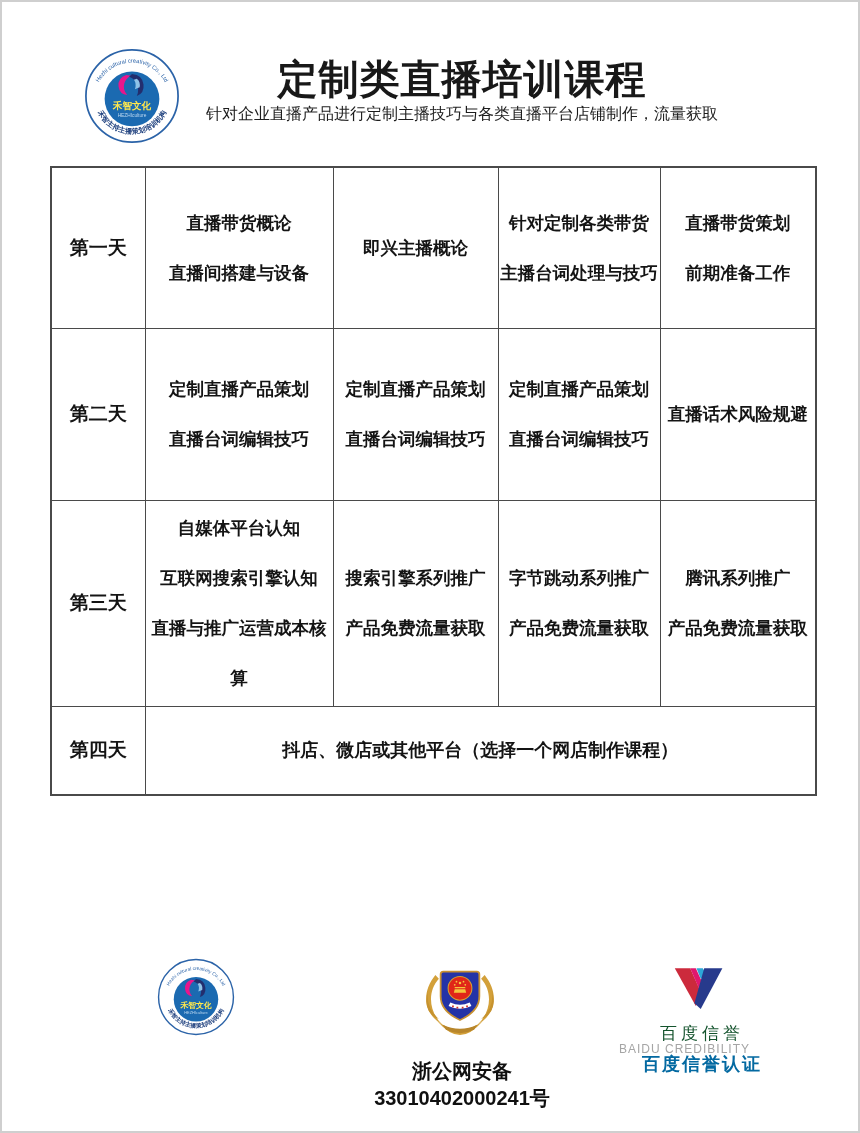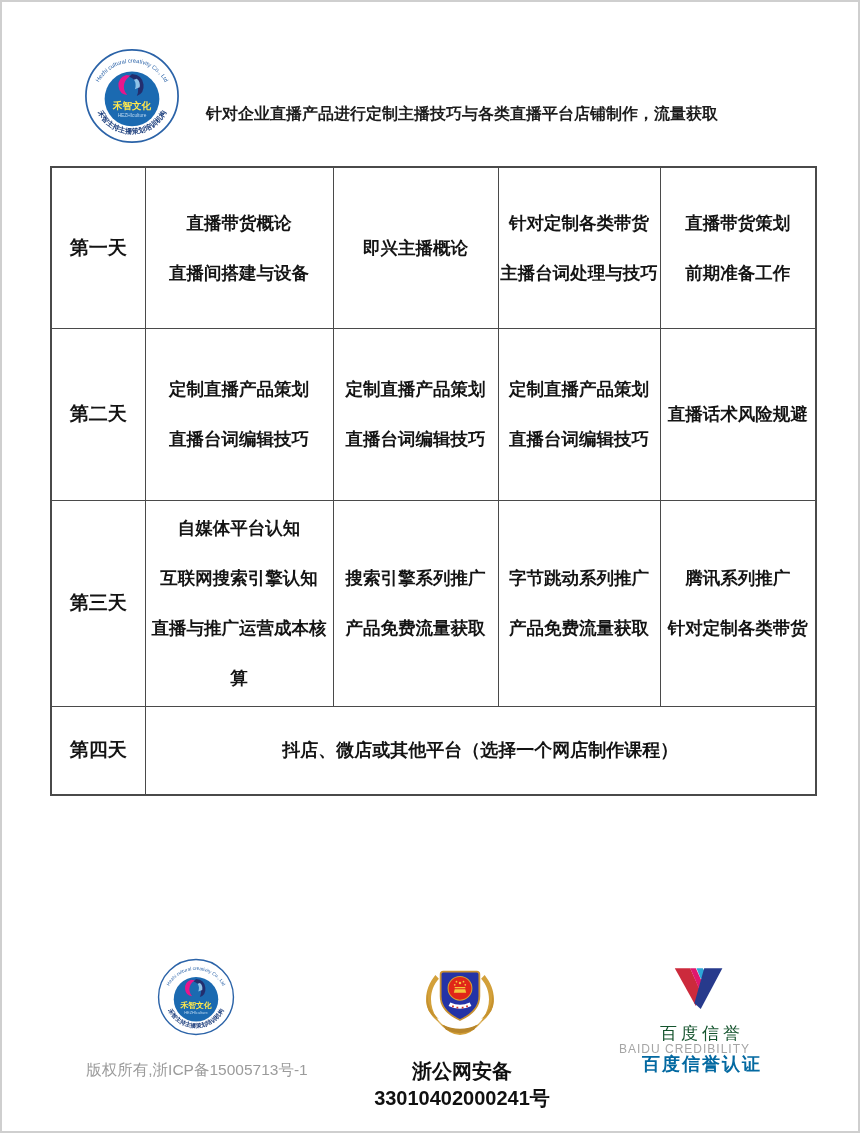--- a/index.html
+++ b/index.html
@@ -10,21 +10,21 @@
     overflow:hidden;
   }
   
   .hdr-logo{position:absolute;left:82px;top:46px;width:96px;height:96px;}
   .title{
     position:absolute;left:130px;top:50px;width:660px;text-align:center;
     font-size:40px;font-weight:bold;letter-spacing:1px;color:#181818;
   }
   .subtitle{
     position:absolute;left:90px;top:102px;width:740px;text-align:center;
-    font-size:16px;font-weight:bold;color:#1c1c1c;
+    font-size:16px;font-weight:normal;color:#1c1c1c;
   }
   
   table.course{
     position:absolute;left:48px;top:164px;width:765px;
     border-collapse:collapse;table-layout:fixed;
     border:2px solid #4a4a4a;
   }
   table.course th,table.course td{
     border:1px solid #4a4a4a;vertical-align:middle;text-align:center;
     font-weight:bold;color:#141414;padding:0;
@@ -76,20 +76,21 @@
       <path id="arcBot1" d="M 11,56 A 39.5,39.5 0 0 0 89,56"></path>
     </defs>
     <text font-size="6" fill="#2b63a8">
       <textPath href="#arcTop1" startOffset="50%" text-anchor="middle">Hezhi cultural creativity Co., Ltd</textPath>
     </text>
     <text font-size="7.4" fill="#1d3f7d" font-weight="bold">
       <textPath href="#arcBot1" startOffset="50%" text-anchor="middle">禾智主持主播策划培训机构</textPath>
     </text>
   </svg>
 
+  <div class="title">定制类直播培训课程</div>
   <div class="subtitle">针对企业直播产品进行定制主播技巧与各类直播平台店铺制作，流量获取</div>
 
   <table class="course">
     <colgroup>
       <col style="width:94px">
         <col style="width:188px">
         <col style="width:165px">
       <col style="width:162px">
         <col style="width:156px">
     </colgroup>
@@ -140,21 +141,21 @@
       <td>
             <div class="cell-text">搜索引擎系列推广
 产品免费流量获取</div>
           </td>
       <td>
             <div class="cell-text">字节跳动系列推广
 产品免费流量获取</div>
           </td>
       <td>
             <div class="cell-text">腾讯系列推广
-针对定制各类带货</div>
+产品免费流量获取</div>
           </td>
     </tr>
     <tr style="height:89px">
       <td class="day-label">第四天</td>
       <td class="span-cell" colspan="4">抖店、微店或其他平台（选择一个网店制作课程）</td>
     </tr>
   </tbody>
     </table>
 
   <svg class="ftr-logo" viewBox="0 0 100 100">
@@ -169,21 +170,20 @@
       <path id="arcTop2" d="M 12,63 A 39,39 0 1 1 88,63"></path>
       <path id="arcBot2" d="M 11,56 A 39.5,39.5 0 0 0 89,56"></path>
     </defs>
     <text font-size="6" fill="#2b63a8">
       <textPath href="#arcTop2" startOffset="50%" text-anchor="middle">Hezhi cultural creativity Co., Ltd</textPath>
     </text>
     <text font-size="7.4" fill="#1d3f7d" font-weight="bold">
       <textPath href="#arcBot2" startOffset="50%" text-anchor="middle">禾智主持主播策划培训机构</textPath>
     </text>
   </svg>
-  <div class="icp">版权所有,浙ICP备15005713号-1</div>
 
   <svg class="badge" viewBox="0 0 100 100">
 
     <path d="M22,24 C6,44 8,68 30,80 C14,66 13,42 26,28 Z" fill="#d3a039"></path>
     <path d="M78,24 C94,44 92,68 70,80 C86,66 87,42 74,28 Z" fill="#d3a039"></path>
     <path d="M14,40 q-4,20 12,34 q-20,-8 -12,-34 z" fill="#c6922f"></path>
     <path d="M86,40 q4,20 -12,34 q20,-8 12,-34 z" fill="#c6922f"></path>
     <path d="M24,76 Q50,96 76,76 Q62,92 50,92 Q38,92 24,76 Z" fill="#d3a039"></path>
     <path d="M30,80 Q50,90 70,80 L66,86 Q50,94 34,86 Z" fill="#b8862b"></path>
 

